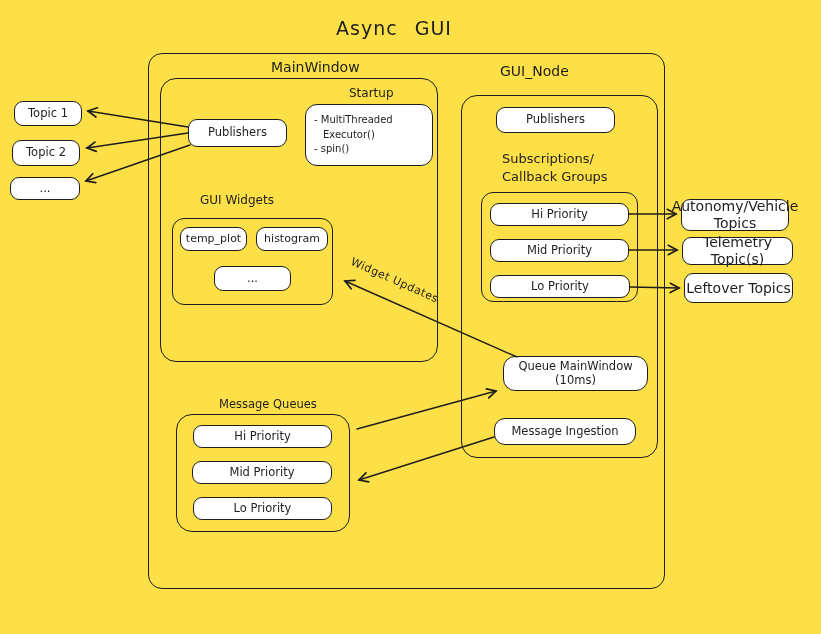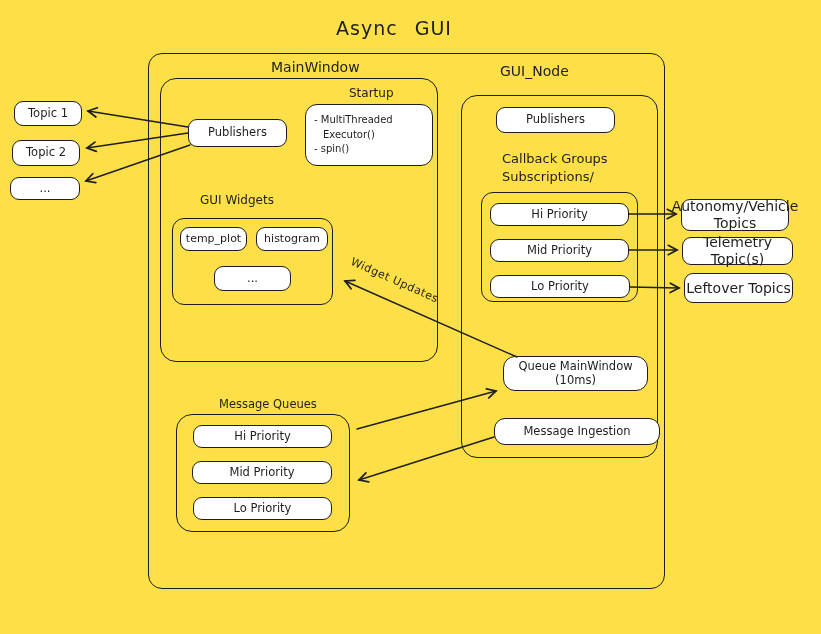--- a/index.html
+++ b/index.html
@@ -60,30 +60,30 @@
   <div class="box" style="left:193px; top:425px; width:139px; height:23px;">Hi Priority</div>
   <div class="box" style="left:192px; top:461px; width:140px; height:23px;">Mid Priority</div>
   <div class="box" style="left:193px; top:497px; width:139px; height:23px;">Lo Priority</div>
 
   <div class="lbl sectlbl" style="left:500px; top:63px;">GUI_Node</div>
   <div class="box frame" style="left:461px; top:95px; width:197px; height:363px; border-radius:16px;"></div>
 
   <div class="box" style="left:496px; top:107px; width:119px; height:26px;">Publishers</div>
 
   <div class="lbl" style="left:502px; top:150px; font-size:13px; line-height:1.35; white-space:normal; width:130px;">
+    <div>Subscriptions/</div>
     <div>Callback Groups</div>
-    <div>Subscriptions/</div>
   </div>
   <div class="box groupframe" style="left:481px; top:192px; width:157px; height:110px;"></div>
   <div class="box" style="left:490px; top:203px; width:139px; height:23px;">Hi Priority</div>
   <div class="box" style="left:490px; top:239px; width:139px; height:23px;">Mid Priority</div>
   <div class="box" style="left:490px; top:275px; width:140px; height:23px;">Lo Priority</div>
 
   <div class="box" style="left:503px; top:356px; width:145px; height:35px; border-radius:12px;">Queue MainWindow (10ms)</div>
-  <div class="box" style="left:494px; top:418px; width:166px; height:27px; border-radius:11px;">Message Ingestion</div>
+  <div class="box" style="left:494px; top:418px; width:142px; height:27px; border-radius:11px;">Message Ingestion</div>
 
   <div class="box" style="left:14px; top:101px; width:68px; height:25px;">Topic 1</div>
   <div class="box" style="left:12px; top:140px; width:68px; height:26px;">Topic 2</div>
   <div class="box" style="left:10px; top:177px; width:70px; height:23px;">...</div>
 
   <div class="box multiline" style="left:681px; top:199px; width:108px; height:32px;">Autonomy/Vehicle Topics</div>
   <div class="box multiline" style="left:682px; top:237px; width:111px; height:28px;">Telemetry Topic(s)</div>
   <div class="box multiline" style="left:684px; top:273px; width:109px; height:30px;">Leftover Topics</div>
 
   <div class="lbl rot" style="left:354px; top:255px;">Widget Updates</div>

